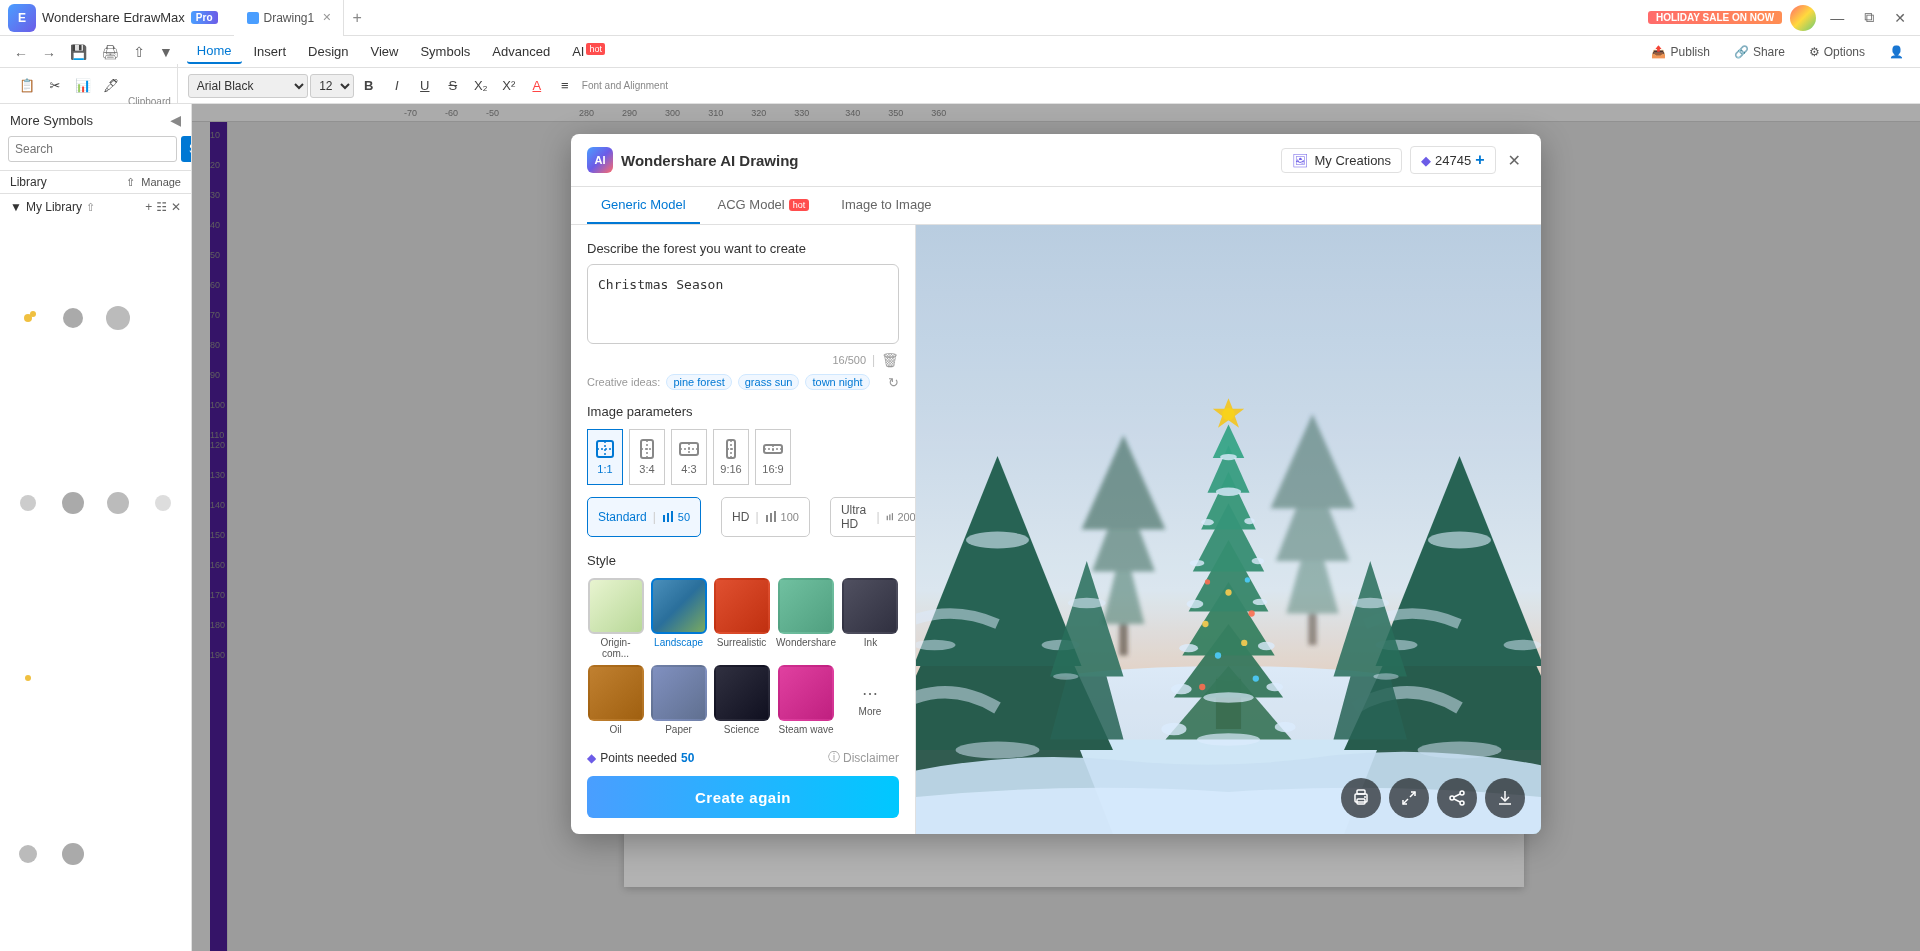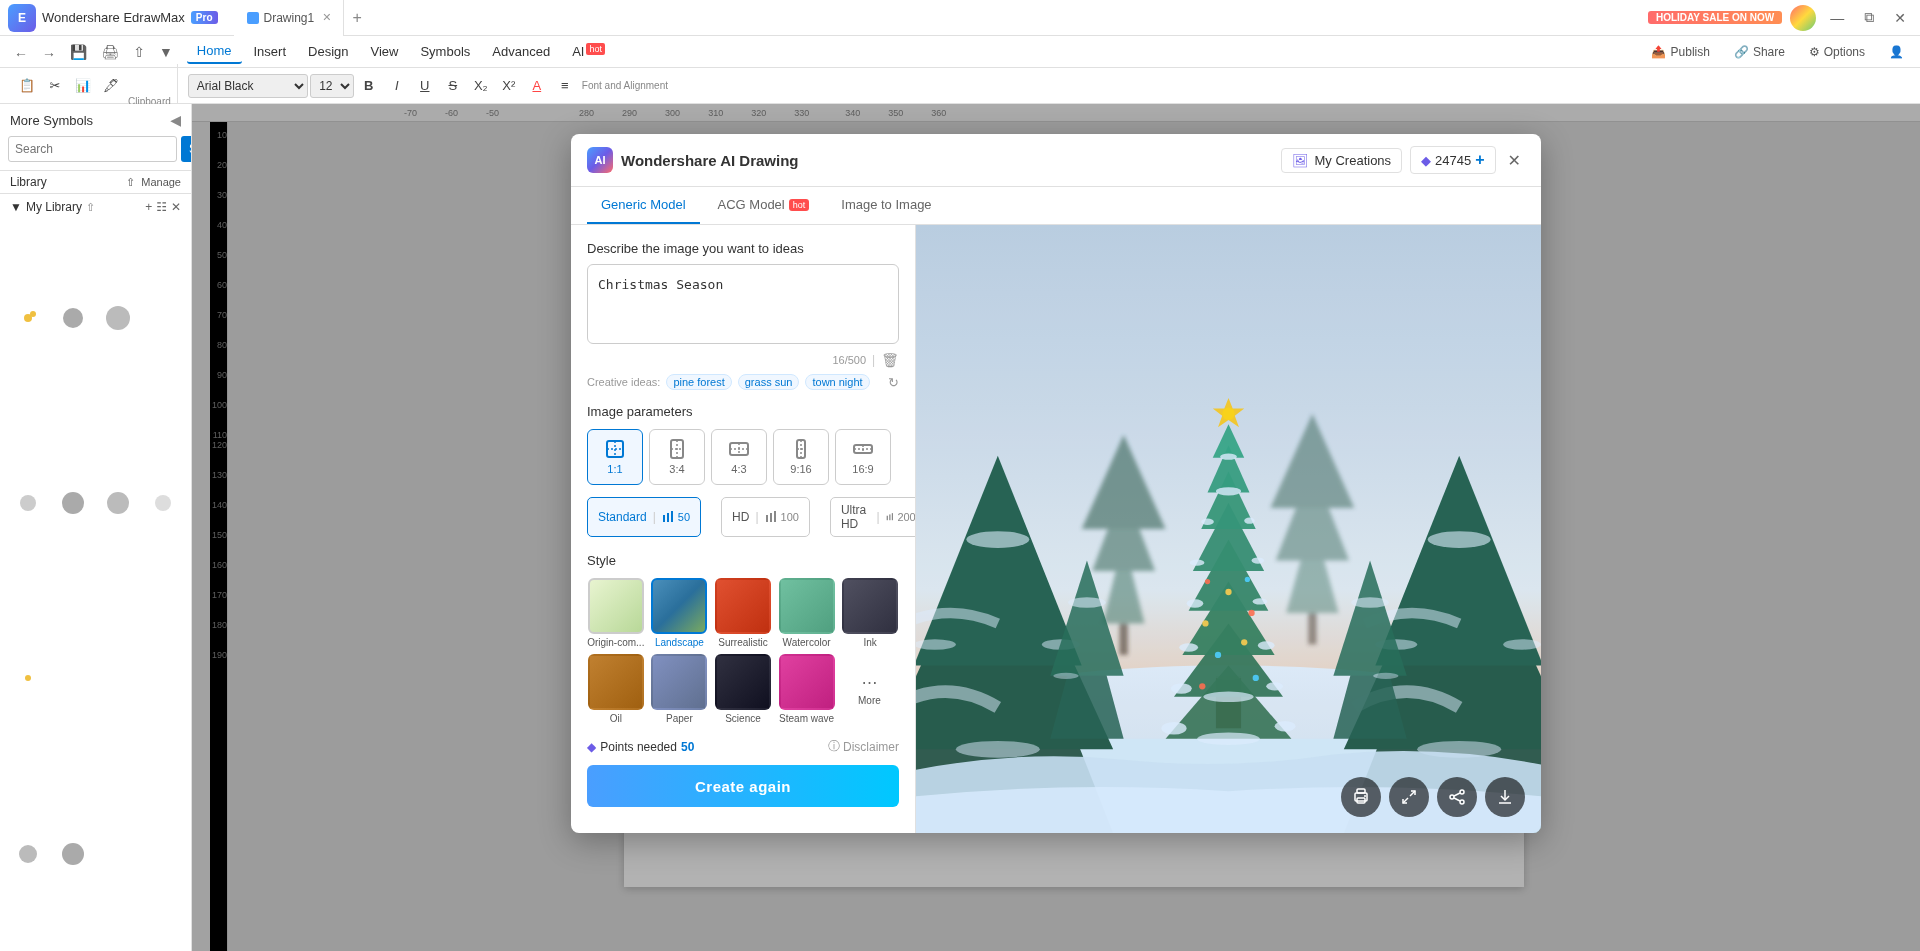--- a/index.html
+++ b/index.html
@@ -304,21 +304,21 @@
     .refresh-btn { font-size: 13px; color: #999; cursor: pointer; margin-left: auto; }
 
     .section-title { font-size: 13px; color: #333; font-weight: 500; margin-bottom: 10px; }
 
     
     .ratio-grid {
       display: flex; gap: 6px; margin-bottom: 12px;
     }
     .ratio-btn {
       display: flex; flex-direction: column; align-items: center; justify-content: center;
-      width: 56px; height: 56px; border: 1.5px solid #ccc; border-radius: 6px;
+      width: 36px; height: 56px; border: 1.5px solid #ccc; border-radius: 0;
       cursor: pointer; gap: 4px; background: white;
     }
     .ratio-btn.active { border-color: #0078d4; background: #f0f7ff; }
     .ratio-icon {
       display: flex; align-items: center; justify-content: center;
       color: #888; font-size: 14px;
     }
     .ratio-btn.active .ratio-icon { color: #0078d4; }
     .ratio-label { font-size: 11px; color: #666; }
     .ratio-btn.active .ratio-label { color: #0078d4; }
@@ -527,21 +527,21 @@
       <span style="margin-left:28px;font-size:9px;color:#888;">310</span>
       <span style="margin-left:28px;font-size:9px;color:#888;">320</span>
       <span style="margin-left:28px;font-size:9px;color:#888;">330</span>
       <span style="margin-left:36px;font-size:9px;color:#888;">340</span>
       <span style="margin-left:28px;font-size:9px;color:#888;">350</span>
       <span style="margin-left:28px;font-size:9px;color:#888;">360</span>
     </div>
 
     <div class="canvas-bg">
 
-      <div style="position:absolute;left:0;top:0;width:18px;height:100%;background:#000000;border-right:1px solid #d0d0d0;display:flex;flex-direction:column;align-items:flex-end;padding-top:4px;gap:0;overflow:hidden;">
+      <div style="position:absolute;left:0;top:0;width:18px;height:100%;background:#4c1d95;border-right:1px solid #d0d0d0;display:flex;flex-direction:column;align-items:flex-start;padding-top:4px;gap:0;overflow:hidden;">
         <span style="font-size:9px;color:#888;margin-top:4px;">10</span>
         <span style="font-size:9px;color:#888;margin-top:20px;">20</span>
         <span style="font-size:9px;color:#888;margin-top:20px;">30</span>
         <span style="font-size:9px;color:#888;margin-top:20px;">40</span>
         <span style="font-size:9px;color:#888;margin-top:20px;">50</span>
         <span style="font-size:9px;color:#888;margin-top:20px;">60</span>
         <span style="font-size:9px;color:#888;margin-top:20px;">70</span>
         <span style="font-size:9px;color:#888;margin-top:20px;">80</span>
         <span style="font-size:9px;color:#888;margin-top:20px;">90</span>
         <span style="font-size:9px;color:#888;margin-top:20px;">100</span>
@@ -593,21 +593,21 @@
           </div>
           <div class="ai-tab">
             <span>Image to Image</span>
           </div>
         </div>
 
         <div class="ai-panel-content">
 
           <div class="ai-left-panel">
             
-            <label class="form-label">Describe the image you want to ideas</label>
+            <label class="form-label">Describe the forest you want to create</label>
             <textarea class="prompt-textarea" style="">Christmas Season</textarea>
             <div class="textarea-footer">
               <span class="char-count">16/500</span>
               <span style="color:#ccc;font-size:12px;">|</span>
               <span class="clear-btn">🗑</span>
             </div>
 
             
             <div class="creative-ideas">
               <span class="creative-label">Creative ideas:</span>
@@ -724,21 +724,21 @@
 
               <div class="style-item">
                 <div class="style-thumb" style="background:linear-gradient(135deg,#e05030,#c03010);">
                 </div>
                 <span class="style-label">Surrealistic</span>
               </div>
 
               <div class="style-item">
                 <div class="style-thumb" style="background:linear-gradient(135deg,#70c0a0,#50a080);">
                 </div>
-                <span class="style-label">Watercolor</span>
+                <span class="style-label">Wondershare</span>
               </div>
 
               <div class="style-item">
                 <div class="style-thumb" style="background:linear-gradient(135deg,#505060,#303040);">
                 </div>
                 <span class="style-label">Ink</span>
               </div>
 
               <div class="style-item">
                 <div class="style-thumb" style="background:linear-gradient(135deg,#c08030,#a06010);">

